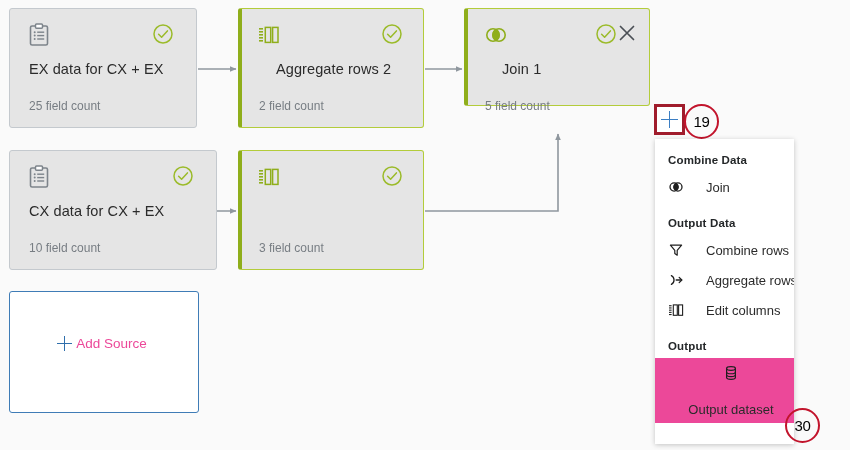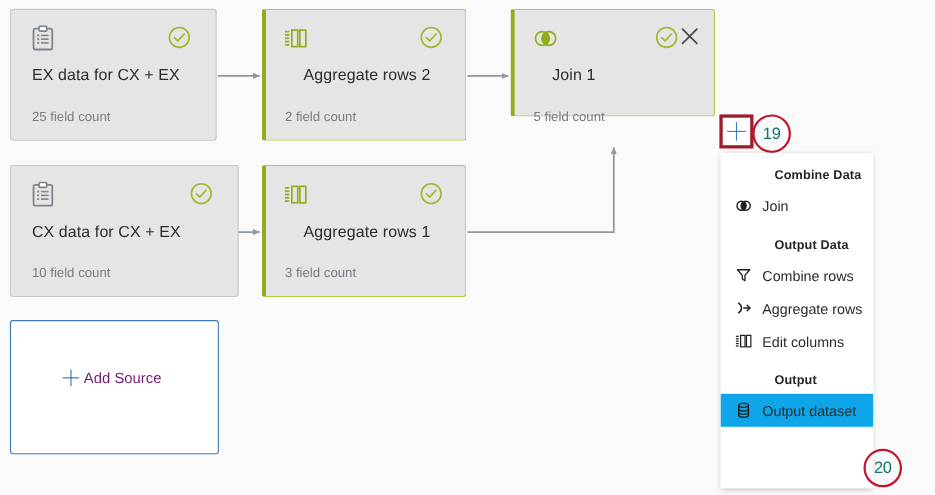--- a/index.html
+++ b/index.html
@@ -62,21 +62,21 @@
 
   
   #add-source{
     position:absolute;left:9px;top:291px;width:188px;height:120px;
     border:1px solid #3f7cb6;border-radius:3px;background:#fff;
     cursor:pointer;
   }
   #add-source .as-inner{
     position:absolute;left:0;right:4px;top:44px;
     display:flex;align-items:center;justify-content:center;gap:4px;
-    color:#701a75;font-size:13.5px;
+    color:#ec4899;font-size:13.5px;
   }
   .plus-glyph{
     position:relative;display:inline-block;width:15px;height:15px;
   }
   .plus-glyph:before,.plus-glyph:after{
     content:"";position:absolute;background:#2f6fac;
   }
   .plus-glyph:before{left:0;top:6.5px;width:15px;height:1.7px;}
   .plus-glyph:after{top:0;left:6.5px;height:15px;width:1.7px;}
 
@@ -90,46 +90,46 @@
   #plus-btn .plus-glyph:before{top:7.6px;width:17px;height:1.8px;background:#3c7fc4;}
   #plus-btn .plus-glyph:after{left:7.6px;height:17px;width:1.8px;background:#3c7fc4;}
   #plus-highlight{
     position:absolute;left:654px;top:104px;width:31px;height:31px;
     border:3px solid #a01c2c;box-sizing:border-box;pointer-events:none;
   }
 
   
   .badge{
     position:absolute;border:2.5px solid #c2142c;border-radius:50%;
-    background:transparent;color:#0f766e;
+    background:transparent;color:#000000;
     display:flex;align-items:center;justify-content:center;
     font-size:15px;font-weight:400;letter-spacing:-.3px;
   }
   #badge-19{left:684px;top:104px;width:31px;height:31px;}
   #badge-20{left:785px;top:408px;width:31px;height:31px;font-size:15px;}
 
   
   #menu{
     position:absolute;left:655px;top:139px;width:139px;
     background:#ffffff;
     box-shadow:0 1px 5px rgba(0,0,0,.22);
     padding:0;box-sizing:border-box;
     height:305px;overflow:hidden;
   }
   .menu-group{
     font-size:11.5px;font-weight:bold;color:#242729;
-    padding:15px 0 6px 13px;letter-spacing:.15px;margin-left:36px;
+    padding:15px 0 6px 13px;letter-spacing:.15px;
   }
   .menu-item{
-    display:flex;align-items:center;gap:9px;
+    display:flex;align-items:center;gap:22px;
     padding:7px 0 7px 13px;
     font-size:13px;color:#2b2b2b;cursor:pointer;
     white-space:nowrap;
   }
-  .menu-item.hover{background:#0ea5e9;}
+  .menu-item.hover{background:#ec4899;flex-direction:column;}
   .mi-icon{width:16px;height:16px;flex:0 0 16px;display:block;}
   .mi-label{line-height:1;}
 
   svg{display:block;overflow:visible;}
 </style>
 </head>
 <body>
 
 <div id="canvas">
 
@@ -255,21 +255,20 @@
         <rect x="7.3" y="4.4" width="5.4" height="15" fill="none" stroke="#8fae1b" stroke-width="1.5"></rect>
         <rect x="14.6" y="4.4" width="5.4" height="15" fill="none" stroke="#8fae1b" stroke-width="1.5"></rect>
       </svg>
     </span>
     <span class="node-status">
       <svg viewBox="0 0 22 22" width="22" height="22">
         <circle cx="11" cy="11" r="9" fill="none" stroke="#9bbb2a" stroke-width="1.5"></circle>
         <path d="M6.6,11.2 L9.6,14.2 L15.4,7.9" fill="none" stroke="#9bbb2a" stroke-width="1.5" stroke-linecap="round" stroke-linejoin="round"></path>
       </svg>
     </span>
-    <div class="node-title">Aggregate rows 1</div>
     <div class="node-sub">3 field count</div>
   </div>
 
   <div id="add-source">
     <div class="as-inner">
       <span class="plus-glyph"></span>
       <span>Add Source</span>
     </div>
   </div>
 
@@ -341,15 +340,15 @@
           <ellipse cx="8" cy="3.5" rx="4.4" ry="1.8" fill="none" stroke="#1f1f1f" stroke-width="1.2"></ellipse>
           <path d="M3.6,3.5 L3.6,12.5 A4.4,1.8 0 0 0 12.4,12.5 L12.4,3.5" fill="none" stroke="#1f1f1f" stroke-width="1.2"></path>
           <path d="M3.6,6.9 A4.4,1.8 0 0 0 12.4,6.9" fill="none" stroke="#1f1f1f" stroke-width="1.1"></path>
           <path d="M3.6,9.8 A4.4,1.8 0 0 0 12.4,9.8" fill="none" stroke="#1f1f1f" stroke-width="1.1"></path>
         </svg>
       </span>
       <span class="mi-label">Output dataset</span>
     </div>
   </div>
 
-  <div class="badge" id="badge-20">20</div>
+  <div class="badge" id="badge-20">30</div>
 
 </div>
 
 </body></html>

